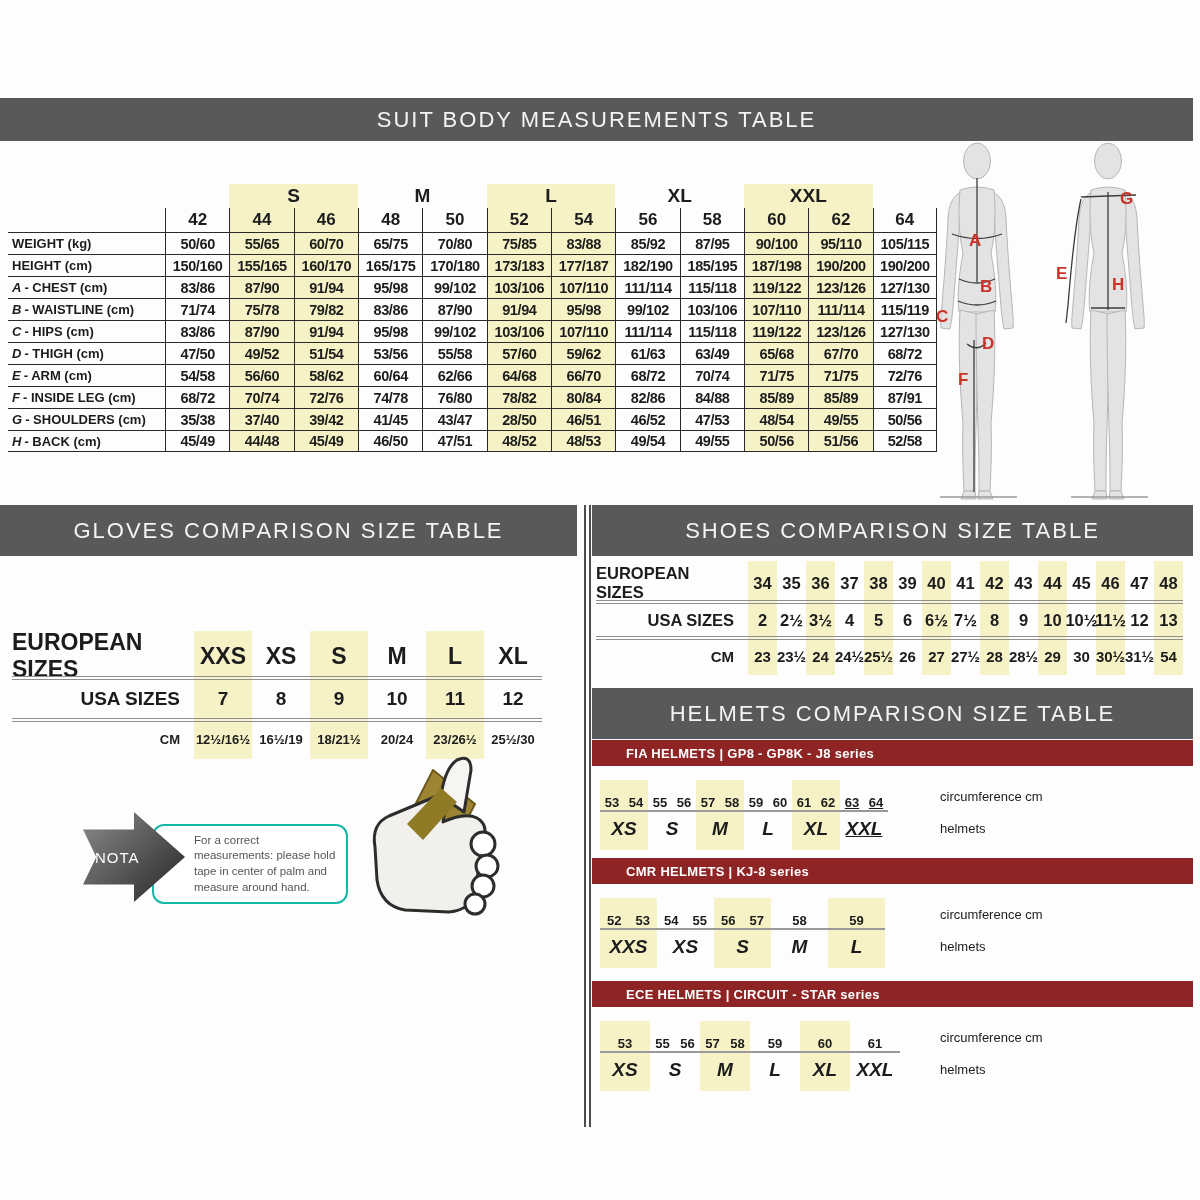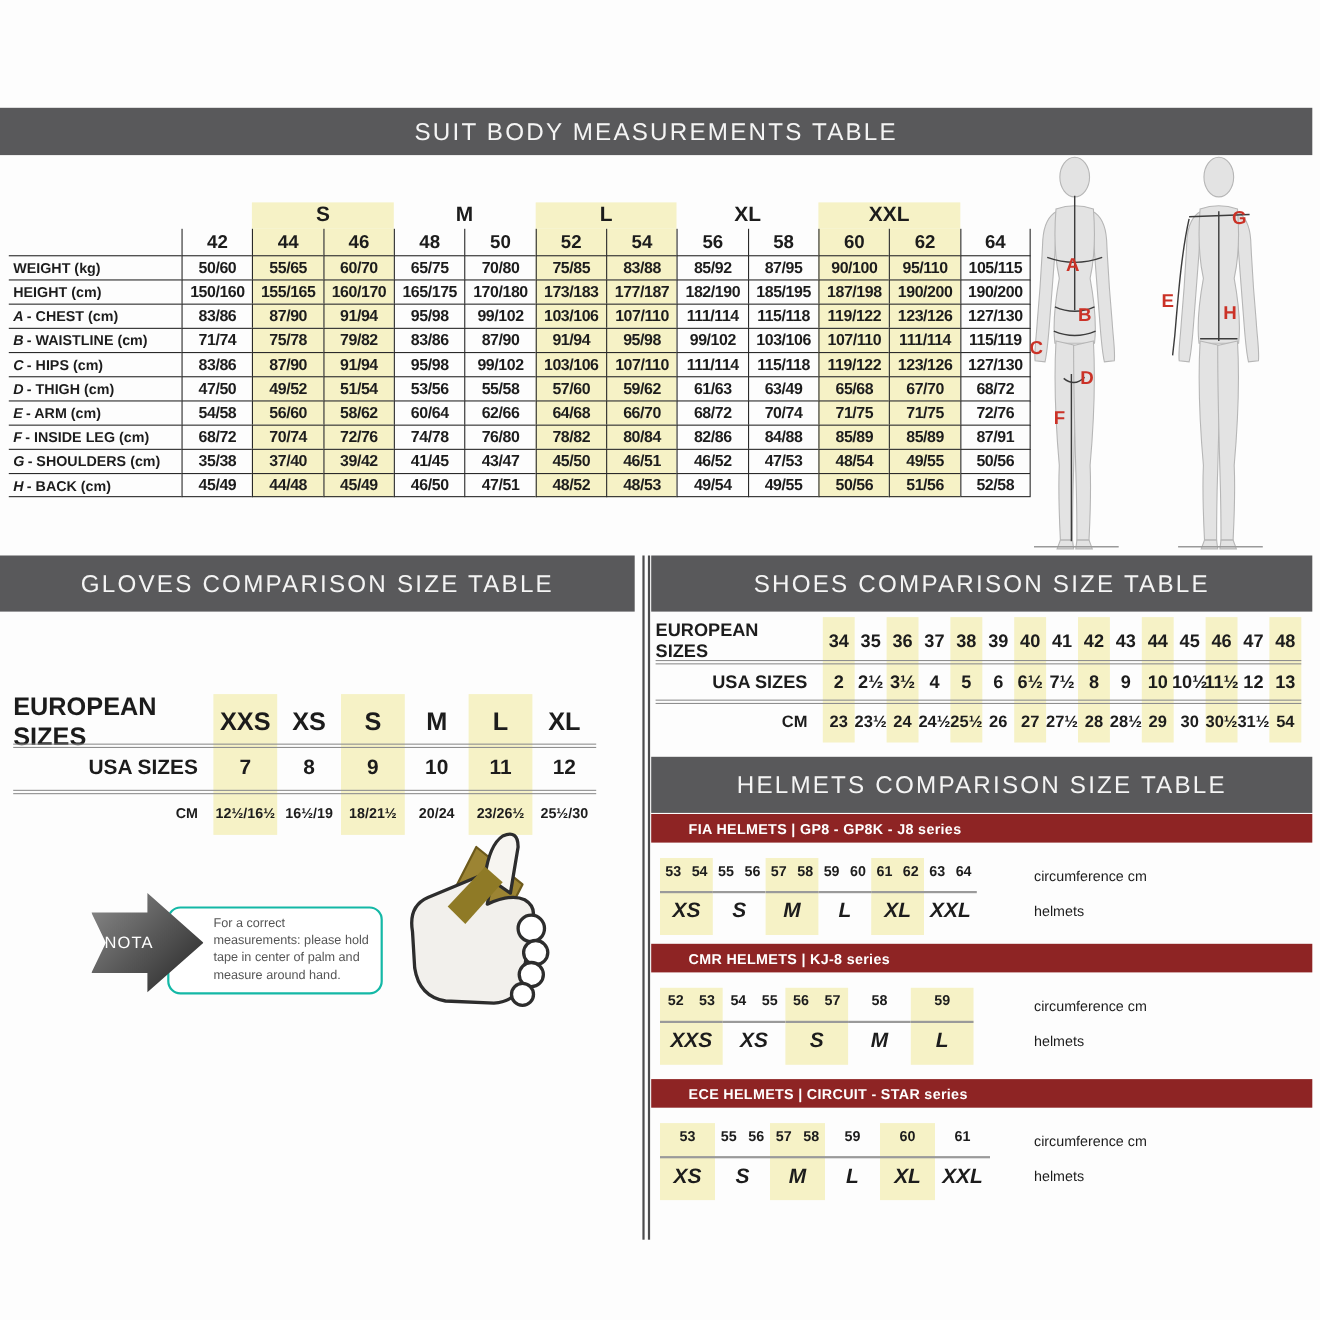--- a/index.html
+++ b/index.html
@@ -71,21 +71,21 @@
   #vdivider{position:absolute;left:584px;top:505px;height:622px;width:3px;
             border-left:2px solid #4c4c4e;border-right:2px solid #4c4c4e;}
 
   
   #helmet-groups{position:absolute;left:592px;top:740px;width:601px;}
   .hbar{height:26px;background:var(--red);color:#fff;display:flex;align-items:center;
         padding-left:34px;font-size:13px;font-weight:bold;letter-spacing:0.3px;box-sizing:border-box;}
   .hbody{position:relative;box-sizing:border-box;padding:14px 0 0 8px;}
   .hcells{display:flex;}
   .hcell{display:flex;flex-direction:column;box-sizing:border-box;padding:4px 0;}
-  .hnums{display:flex;justify-content:space-around;align-items:flex-start;height:26px;
+  .hnums{display:flex;justify-content:space-around;align-items:flex-end;height:26px;
          font-size:13px;font-weight:bold;border-bottom:2px solid #9a9a9a;}
   .hsize{display:flex;justify-content:center;align-items:center;height:34px;
          font-size:19px;font-weight:bold;font-style:italic;}
   .hlabels{position:absolute;left:348px;top:16px;font-size:13px;color:#1c1c1c;}
   .hlab1{height:28px;display:flex;align-items:center;}
   .hlab2{height:36px;display:flex;align-items:center;}
 </style>
 </head>
 <body>
 
@@ -220,21 +220,21 @@
       <div class="sg-val b-top b-left">84/88</div>
       <div class="sg-val b-top b-left hl">85/89</div>
       <div class="sg-val b-top b-left hl">85/89</div>
       <div class="sg-val b-top b-left b-right">87/91</div>
       <div class="sg-label b-top"><i>G</i>- SHOULDERS (cm)</div>
       <div class="sg-val b-top b-left">35/38</div>
       <div class="sg-val b-top b-left hl">37/40</div>
       <div class="sg-val b-top b-left hl">39/42</div>
       <div class="sg-val b-top b-left">41/45</div>
       <div class="sg-val b-top b-left">43/47</div>
-      <div class="sg-val b-top b-left hl">45/50</div>
+      <div class="sg-val b-top b-left hl">28/50</div>
       <div class="sg-val b-top b-left hl">46/51</div>
       <div class="sg-val b-top b-left">46/52</div>
       <div class="sg-val b-top b-left">47/53</div>
       <div class="sg-val b-top b-left hl">48/54</div>
       <div class="sg-val b-top b-left hl">49/55</div>
       <div class="sg-val b-top b-left b-right">50/56</div>
       <div class="sg-label b-top b-bottom"><i>H</i>- BACK (cm)</div>
       <div class="sg-val b-top b-left b-bottom">45/49</div>
       <div class="sg-val b-top b-left hl b-bottom">44/48</div>
       <div class="sg-val b-top b-left hl b-bottom">45/49</div>
@@ -448,21 +448,21 @@
             </div>
             <div class="hsize">L</div>
           </div>
           <div class="hcell hl" style="width: 48px;">
             <div class="hnums">
               <div class="hnum">61</div>
               <div class="hnum">62</div>
             </div>
             <div class="hsize">XL</div>
           </div>
-          <div class="hcell" style="width: 48px;">
+          <div class="hcell" style="width: 48px; text-decoration: underline;">
             <div class="hnums">
               <div class="hnum">63</div>
               <div class="hnum">64</div>
             </div>
             <div class="hsize">XXL</div>
           </div>
         </div>
         <div class="hlabels">
           <div class="hlab1">circumference cm</div>
           <div class="hlab2">helmets</div>

